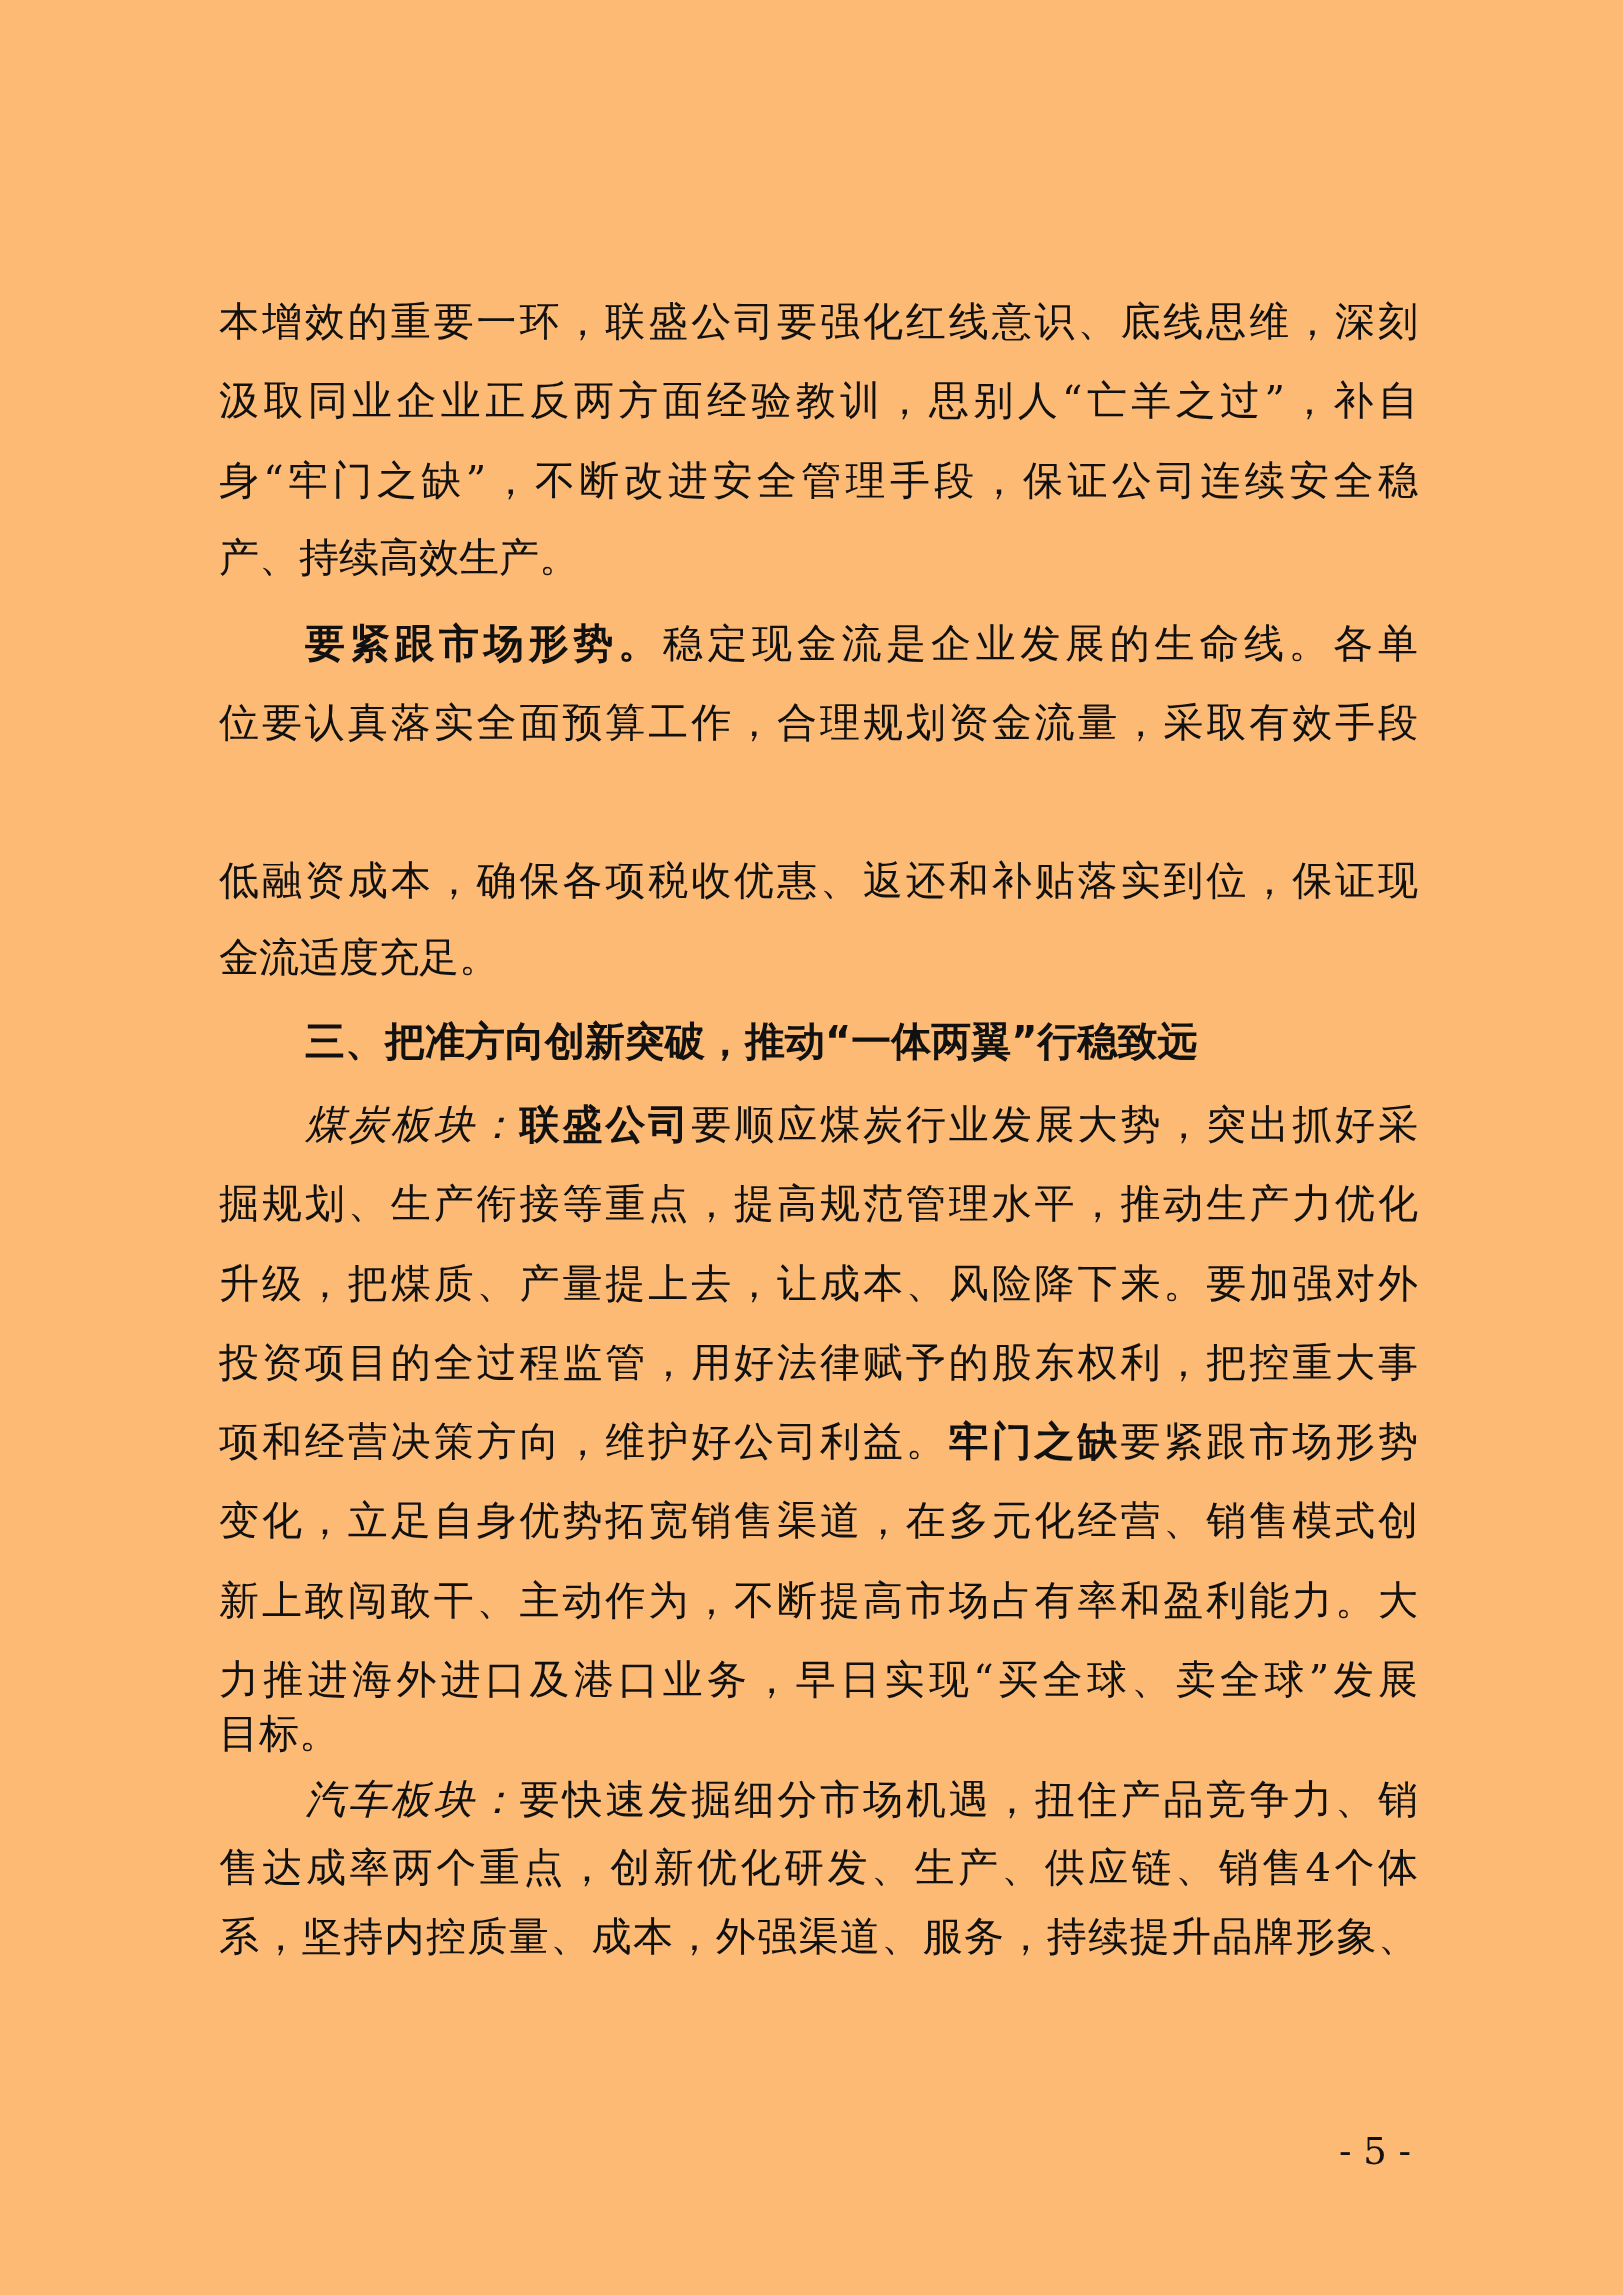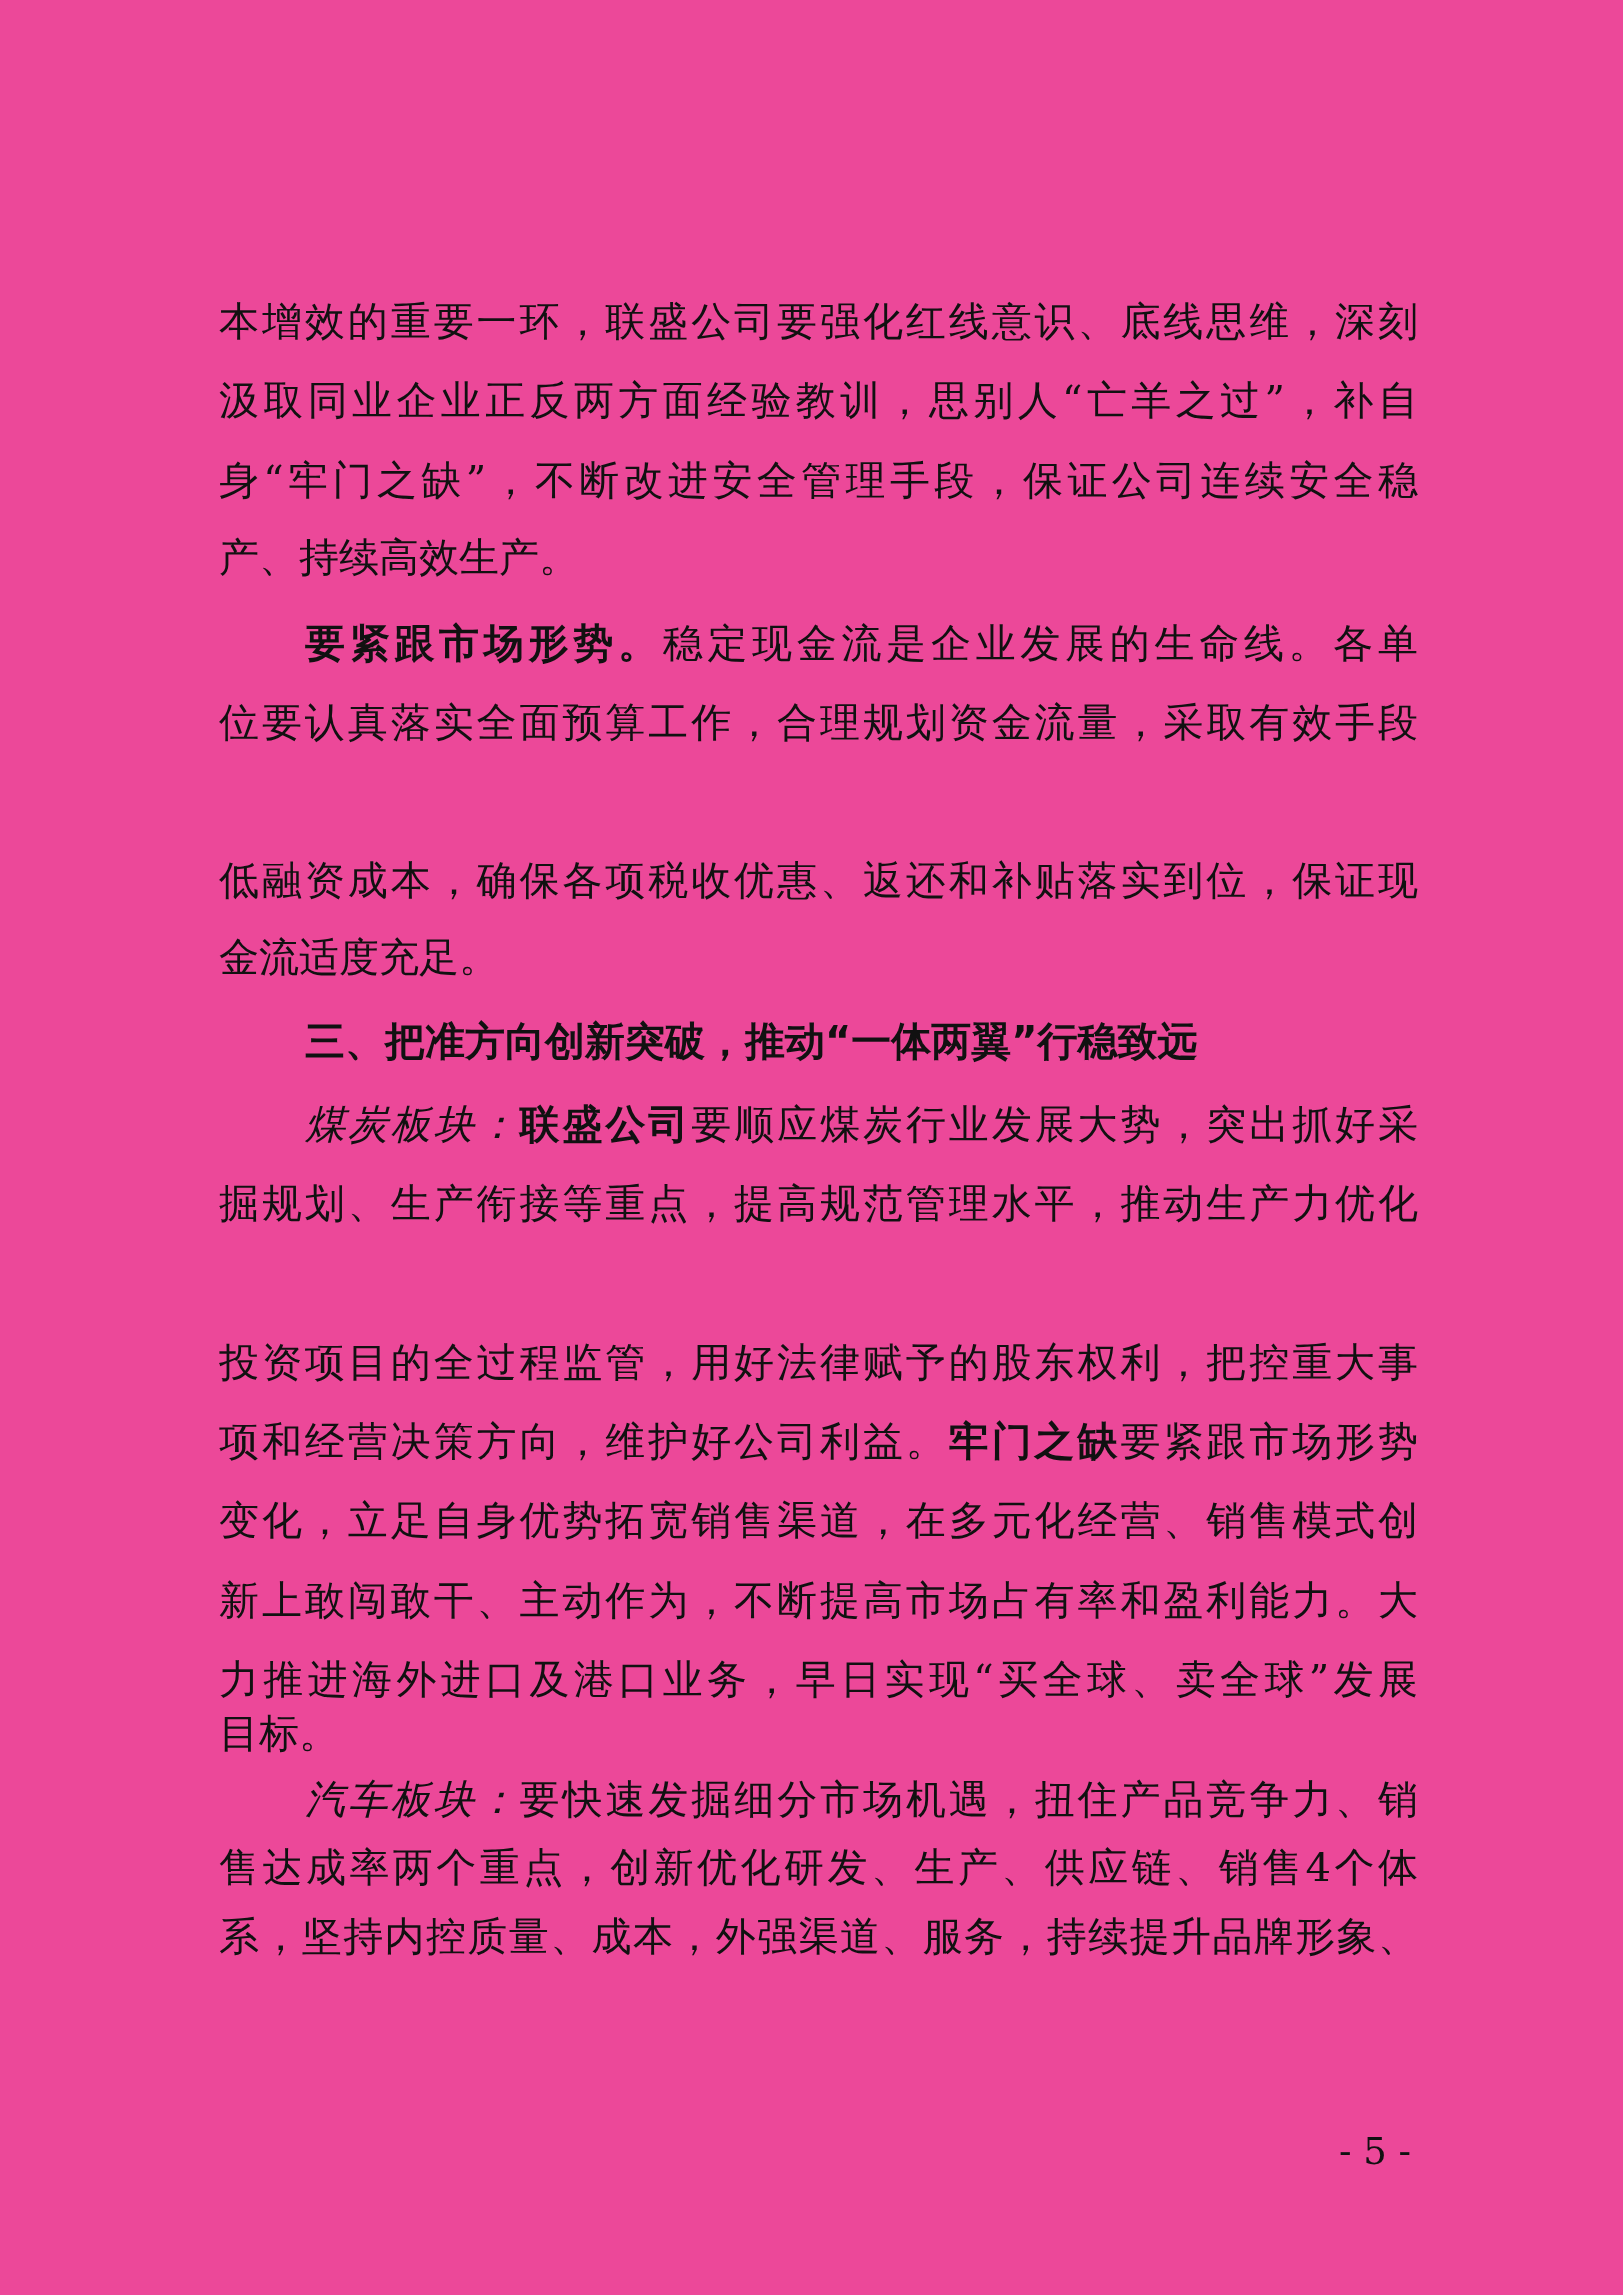--- a/index.html
+++ b/index.html
@@ -1,18 +1,18 @@
 <!DOCTYPE html>
 <html style="font-size:8.2px"><head>
   <meta charset="utf-8">
   <style>
     html, body { margin: 0; padding: 0; background: #ffffff; }
     body { width: 1623px; height: 2295px; position: relative; overflow: hidden;
            font-family: "DejaVu Serif", "Liberation Serif", serif; color: #111111; }
-    .page { position: absolute; left: 0; top: 0; width: 1623px; height: 2295px; background: #ec4899; }
+    .page { position: absolute; left: 0; top: 0; width: 1623px; height: 2295px; background: #fdba74; }
     .line { position: absolute; left: 219px; width: 1199px; height: 51px; line-height: 51px;
             font-size: 40px; white-space: nowrap; text-align: justify; text-align-last: justify;
             letter-spacing: 0; }
     .line.last { text-align-last: left; }
     .line.indent { left: 305px; width: 1113px; }
     .heading { font-family: "DejaVu Sans", "Liberation Sans", sans-serif; font-weight: bold; }
     .b { font-family: "DejaVu Sans", "Liberation Sans", sans-serif; font-weight: bold; }
     .k { font-family: "DejaVu Serif", serif; font-style: italic; }
     .pagenum { position: absolute; left: 1324px; top: 2129px; width: 102px; height: 46px; line-height: 46px;
                font-size: 37px; text-align: center; font-family: "DejaVu Serif", "Liberation Serif", serif; }
@@ -33,20 +33,21 @@
   <div class="line" style="top:697px">位要认真落实全面预算工作，合理规划资金流量，采取有效手段</div>
   <div class="line" style="top:855px">低融资成本，确保各项税收优惠、返还和补贴落实到位，保证现</div>
   <div class="line last" style="top:932px">金流适度充足。</div>
 
   <div class="line indent last heading" style="top:1016px">三、把准方向创新突破，推动“一体两翼”行稳致远</div>
 
   <div class="line indent" style="top:1099px">
     <span class="k">煤炭板块：</span><span class="b">联盛公司</span><span>要顺应煤炭行业发展大势，突出抓好采</span>
   </div>
   <div class="line" style="top:1178px">掘规划、生产衔接等重点，提高规范管理水平，推动生产力优化</div>
+  <div class="line" style="top:1258px">升级，把煤质、产量提上去，让成本、风险降下来。要加强对外</div>
   <div class="line" style="top:1337px">投资项目的全过程监管，用好法律赋予的股东权利，把控重大事</div>
   <div class="line" style="top:1416px">
     <span>项和经营决策方向，维护好公司利益。</span><span class="b">牢门之缺</span><span>要紧跟市场形势</span>
   </div>
   <div class="line" style="top:1495px">变化，立足自身优势拓宽销售渠道，在多元化经营、销售模式创</div>
   <div class="line" style="top:1654px">力推进海外进口及港口业务，早日实现“买全球、卖全球”发展</div>
   <div class="line" style="top:1575px">新上敢闯敢干、主动作为，不断提高市场占有率和盈利能力。大</div>
   <div class="line last" style="top:1708px">目标。</div>
 
   <div class="line indent" style="top:1774px">

